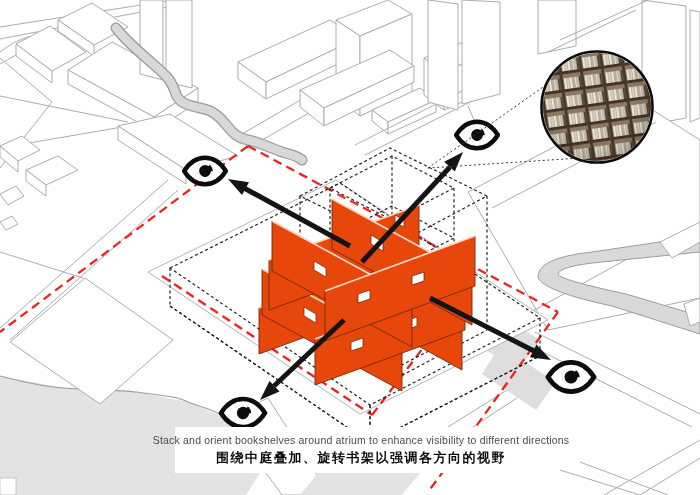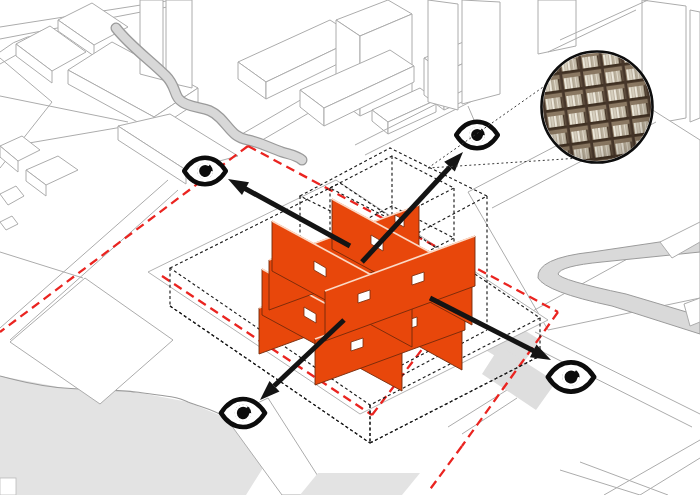--- a/index.html
+++ b/index.html
@@ -271,13 +271,17 @@
     <line class="finedot" x1="428" y1="168" x2="546" y2="85"></line>
     <line class="finedot" x1="428" y1="168" x2="580" y2="158"></line>
     <g clip-path="url(#photoClip)">
       <rect x="525" y="35" width="150" height="150" fill="url(#bookPattern)"></rect>
       <circle cx="597" cy="107" r="54" fill="url(#photoShade)"></circle>
     </g>
     <circle cx="597" cy="107" r="55.5" fill="none" stroke="#0D0D0D" stroke-width="2.6"></circle>
   </g>
 </svg>
 
+<div class="caption">
+  <div class="cap-en">Stack and orient bookshelves around atrium to enhance visibility to different directions</div>
+  <div class="cap-zh">围绕中庭叠加、旋转书架以强调各方向的视野</div>
 </div>
+</div>
 
 </body></html>

